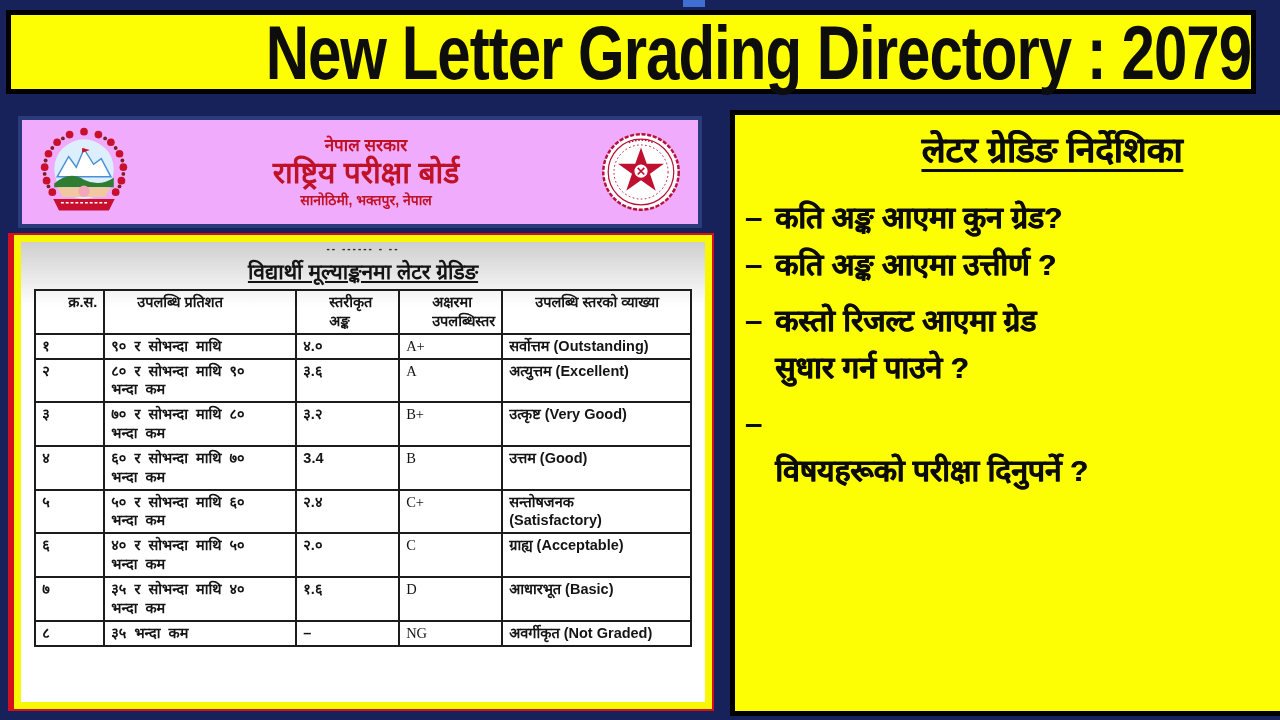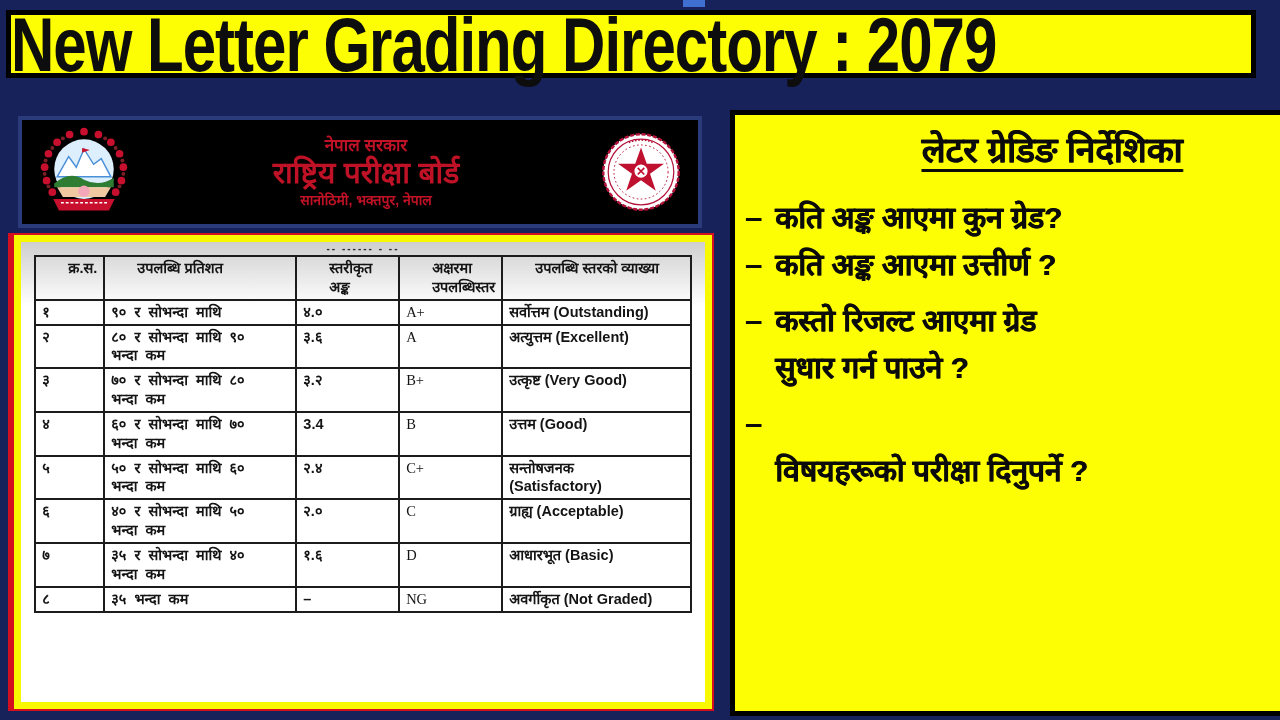--- a/index.html
+++ b/index.html
@@ -1,27 +1,27 @@
 <!DOCTYPE html>
 <html><head>
 <meta charset="utf-8">
 <style>
   html,body{margin:0;padding:0;width:1280px;height:720px;overflow:hidden;
     background:#17215a;font-family:"Liberation Sans",sans-serif;}
   .abs{position:absolute;box-sizing:border-box;}
 
   
-  .top-banner{left:6px;top:10px;width:1250px;height:68px;background:#fdfd04;
-    border:5px solid #000;display:flex;align-items:center;justify-content:flex-start;}
+  .top-banner{left:6px;top:10px;width:1250px;height:84px;background:#fdfd04;
+    border:5px solid #000;display:flex;align-items:center;justify-content:flex-end;}
   .top-banner-text{font-size:60px;font-weight:700;color:#0d0d0d;letter-spacing:-1px;
     transform:scaleY(1.28);transform-origin:center;white-space:nowrap;}
   .top-notch{left:683px;top:0;width:22px;height:7px;background:#3f6fd0;}
 
   
-  .letterhead{left:18px;top:116px;width:684px;height:112px;background:#000000;
+  .letterhead{left:18px;top:116px;width:684px;height:112px;background:#f0abfc;
     border:4px solid #2a3b7c;display:flex;align-items:center;}
   .emblem{width:96px;height:96px;margin-left:14px;flex:0 0 auto;}
   .seal{width:82px;height:82px;margin-right:16px;flex:0 0 auto;}
   .lh-center{flex:1;text-align:center;color:#c01226;line-height:1.15;}
   .lh-gov{font-size:17px;font-weight:700;}
   .lh-board{font-size:30px;font-weight:700;margin:1px 0;}
   .lh-addr{font-size:14px;font-weight:700;}
 
   
   .doc-panel{left:8px;top:233px;width:706px;height:478px;background:#d41020;
@@ -117,20 +117,21 @@
     <circle cx="50" cy="49" r="9" fill="#ffffff" stroke="#c01030" stroke-width="2"></circle>
     <path d="M46 45 L54 53 M54 45 L46 53" stroke="#c01030" stroke-width="2"></path>
     <path d="M35 14 Q50 8 65 14" fill="none" stroke="#b5123a" stroke-width="2" stroke-dasharray="2 2"></path>
   </svg>
 </div>
 
 <div class="abs doc-panel">
  <div class="doc-yellow">
   <div class="doc-inner">
     <div class="doc-fragment">-- ------ - --</div>
+    <div class="doc-title">विद्यार्थी मूल्याङ्कनमा लेटर ग्रेडिङ</div>
 
     <table class="grading">
       <colgroup>
         <col style="width:9%">
             <col style="width:31%">
             <col style="width:16%">
         <col style="width:14%">
             <col style="width:30%">
       </colgroup>
       <tbody>

